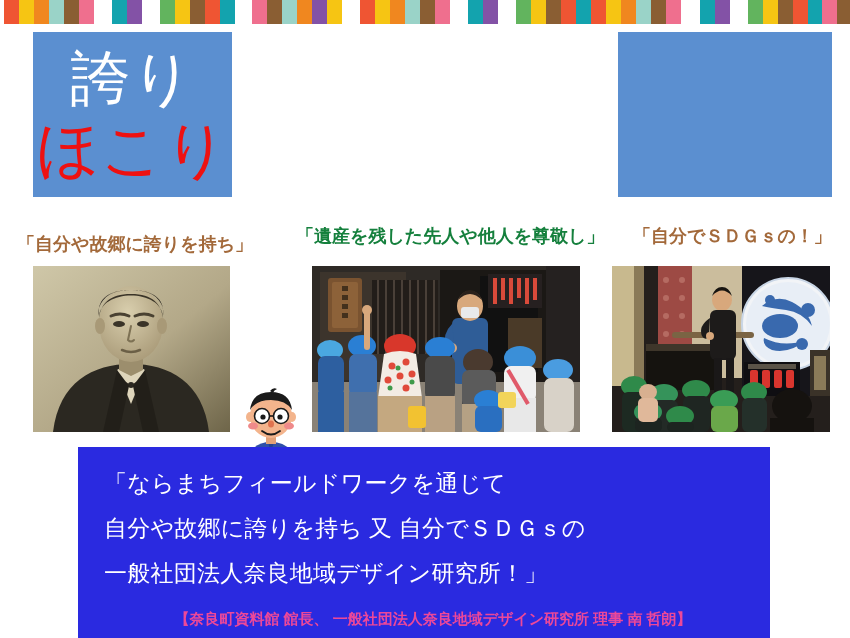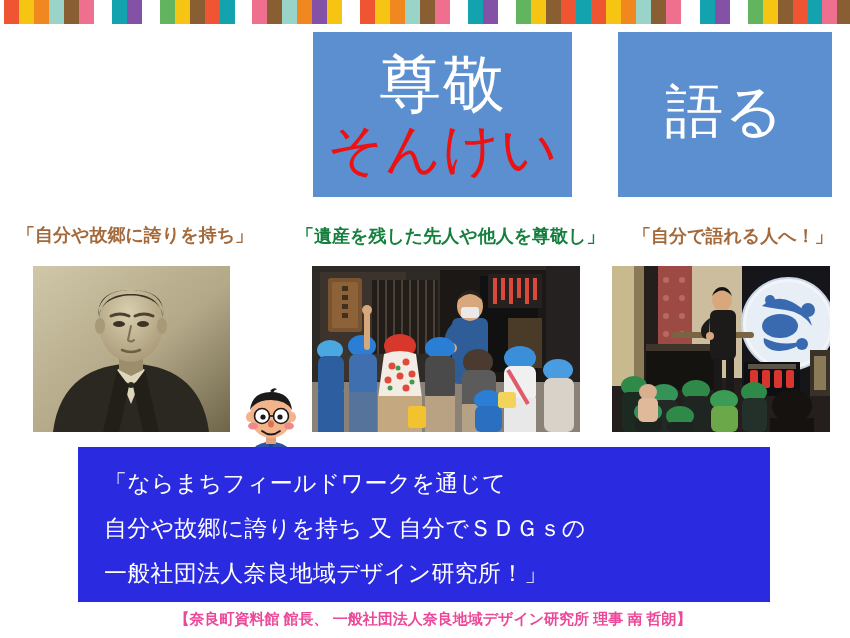--- a/index.html
+++ b/index.html
@@ -76,21 +76,21 @@
 
   
   .caption {
     position: absolute;
     color: #a3693a;
     font-size: 18px;
     font-weight: 600;
     white-space: nowrap;
     line-height: 1.2;
   }
-  #caption-0 { left: 17px;  top: 225px; }
+  #caption-0 { left: 17px;  top: 234px; }
   #caption-1 { left: 296px; top: 226px; }
   #caption-2 { left: 633px; top: 226px; }
 
   
   .photo {
     position: absolute;
     overflow: hidden;
     background: #cfcfcf;
   }
   #photo-0 { left: 33px;  top: 266px; width: 197px; height: 166px; }
@@ -107,21 +107,21 @@
     height: 78px;
   }
   #mascot svg { display: block; width: 100%; height: 100%; }
 
   
   #quote-box {
     position: absolute;
     left: 78px;
     top: 447px;
     width: 692px;
-    height: 155px;
+    height: 192px;
     background: #2a2ae0;
     box-sizing: border-box;
     padding: 14px 0 0 26px;
   }
   .quote-line {
     color: #ffffff;
     font-size: 23px;
     line-height: 45px;
     white-space: nowrap;
     letter-spacing: 0.01em;
@@ -208,33 +208,32 @@
         <div class="tape-stripe" style="background: rgb(138, 94, 51); width: 15px;"></div>
         <div class="tape-stripe" style="background: rgb(239, 85, 51); width: 15px;"></div>
         <div class="tape-stripe" style="background: rgb(19, 163, 174); width: 15px;"></div>
       </div>
       <div class="tape-group" style="position: absolute; left: 822px; top: 0px;">
         <div class="tape-stripe" style="background: rgb(239, 111, 142); width: 15px;"></div>
         <div class="tape-stripe" style="background: rgb(138, 94, 51); width: 15px;"></div>
       </div>
     </div>
 
-
-  <div class="title-card" id="card-1" style="background: rgb(91, 143, 208);">
-    <div class="title-kanji" style="color: rgb(255, 255, 255);">尊敬</div>
-    <div class="title-kana" style="color: rgb(238, 17, 17);">そんけい</div>
-  </div>
+  <div class="title-card" id="card-0" style="background: rgb(91, 143, 208);">
+    <div class="title-kanji" style="color: rgb(255, 255, 255);">誇り</div>
+    <div class="title-kana" style="color: rgb(238, 17, 17);">ほこり</div>
+  </div>
+
 
   <div class="title-card" id="card-2" style="background: rgb(91, 143, 208);">
-    <div class="title-kanji" style="color: rgb(255, 255, 255);">語る</div>
   </div>
 
   <div class="caption" id="caption-0" style="color: rgb(163, 105, 58);">「自分や故郷に誇りを持ち」</div>
   <div class="caption" id="caption-1" style="color: #15803d;">「遺産を残した先人や他人を尊敬し」</div>
-  <div class="caption" id="caption-2" style="color: rgb(163, 105, 58);">「自分で語れる人へ！」</div>
+  <div class="caption" id="caption-2" style="color: rgb(163, 105, 58);">「自分でＳＤＧｓの！」</div>
 
   <div class="photo" id="photo-0">
     <svg viewBox="0 0 197 166" preserveAspectRatio="none">
       <defs>
         <linearGradient id="sepiaBg" x1="0" y1="0" x2="1" y2="1">
           <stop offset="0%" stop-color="#cfc7a8"></stop>
           <stop offset="55%" stop-color="#b3a888"></stop>
           <stop offset="100%" stop-color="#6e6549"></stop>
         </linearGradient>
         <radialGradient id="faceG" cx="45%" cy="35%" r="70%">

